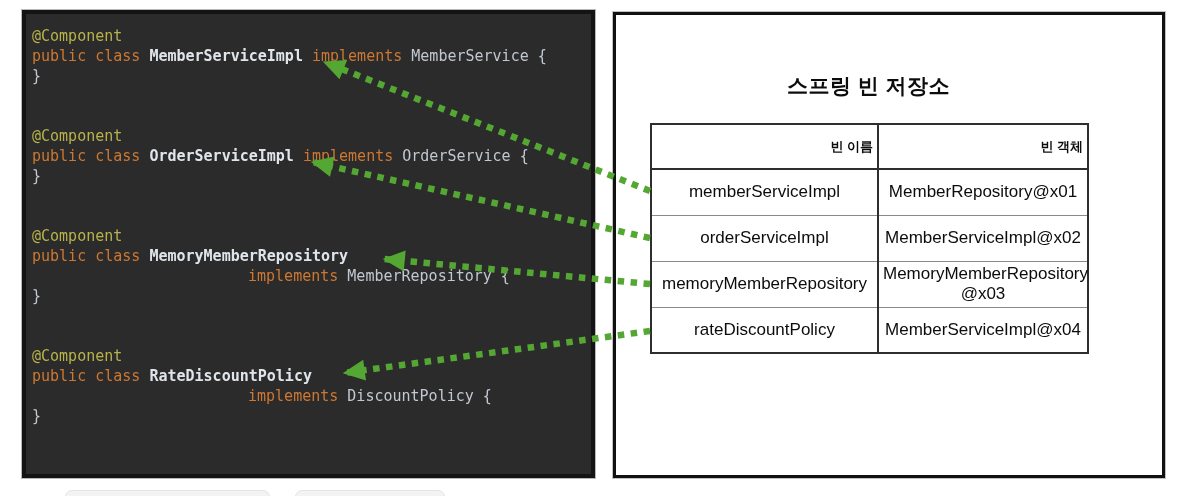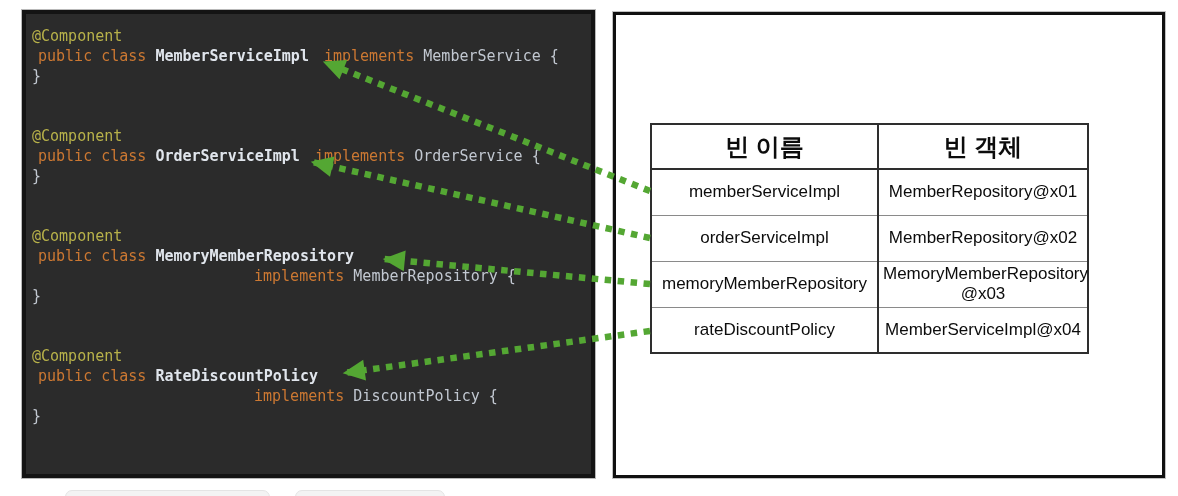--- a/index.html
+++ b/index.html
@@ -25,21 +25,21 @@
     padding: 12px 0 0 6px;
     font-family: "DejaVu Sans Mono", "Liberation Mono", monospace;
     font-size: 15px; line-height: 20px;
     white-space: pre;
     overflow: hidden;
   }
   .code-block { margin-bottom: 40px; }
   .code-line { height: 20px; }
   .code-line.impl-indent { padding-left: 216px; }
   .ann   { color: var(--code-annotation, #b8b24a); }
-  .kw    { color: var(--code-keyword, #cc7832); margin-left: 6px; }
+  .kw    { color: var(--code-keyword, #cc7832); }
   .cls   { color: var(--code-classname, #e0e5ec); font-weight: bold; }
   .plain { color: var(--code-plain, #c2c8d1); }
 
   
   .store-panel {
     position: absolute; left: 613px; top: 12px;
     width: 552px; height: 466px;
     background: #ffffff;
     border: 3px solid #111111;
     box-shadow: 0 0 0 1px #c2c2c2;
@@ -60,23 +60,24 @@
   .bean-table col.c1 { width: 227px; }
   .bean-table col.c2 { width: 210px; }
   .bean-table th, .bean-table td {
     text-align: center; vertical-align: middle;
     border-left: 2px solid var(--table-border, #2e2e2e);
     border-right: 2px solid var(--table-border, #2e2e2e);
     padding: 0 4px;
   }
   .bean-table th {
     height: 45px;
-    font-size: 24px; font-weight: bold; color: #0c0c0c;
+    font-size: 13px; font-weight: bold; color: #0c0c0c;
     border-top: 2px solid var(--table-border, #2e2e2e);
     border-bottom: 2px solid var(--table-border, #2e2e2e);
+    text-align: right;
   }
   .bean-table td {
     height: 46px;
     font-size: 17px; color: #0c0c0c;
     line-height: 1.15;
     border-bottom: 1.5px solid #8a8a8a;
   }
   .bean-table tr:last-child td { border-bottom: 2px solid var(--table-border, #2e2e2e); }
 
   
@@ -106,39 +107,40 @@
 </head>
 <body>
 
 <div class="canvas">
 
   <div class="code-panel">
     <div class="code-container" id="code-container"><div class="code-block"><div class="code-line"><span class="ann">@Component</span></div><div class="code-line"><span class="kw">public class </span><span class="cls">MemberServiceImpl</span><span class="plain"> </span><span class="kw">implements</span><span class="plain"> MemberService {</span></div><div class="code-line"><span class="plain">}</span></div></div><div class="code-block"><div class="code-line"><span class="ann">@Component</span></div><div class="code-line"><span class="kw">public class </span><span class="cls">OrderServiceImpl</span><span class="plain"> </span><span class="kw">implements</span><span class="plain"> OrderService {</span></div><div class="code-line"><span class="plain">}</span></div></div><div class="code-block"><div class="code-line"><span class="ann">@Component</span></div><div class="code-line"><span class="kw">public class </span><span class="cls">MemoryMemberRepository</span></div><div class="code-line impl-indent"><span class="kw">implements</span><span class="plain"> MemberRepository {</span></div><div class="code-line"><span class="plain">}</span></div></div><div class="code-block"><div class="code-line"><span class="ann">@Component</span></div><div class="code-line"><span class="kw">public class </span><span class="cls">RateDiscountPolicy</span></div><div class="code-line impl-indent"><span class="kw">implements</span><span class="plain"> DiscountPolicy {</span></div><div class="code-line"><span class="plain">}</span></div></div></div>
   </div>
 
   <div class="store-panel">
+    <div class="store-title">스프링 빈 저장소</div>
     <table class="bean-table">
       <colgroup>
           <col class="c1">
           <col class="c2">
         </colgroup>
       <thead>
         <tr>
           <th>빈 이름</th>
           <th>빈 객체</th>
         </tr>
       </thead>
       <tbody id="bean-rows">
           <tr>
             <td>memberServiceImpl</td>
             <td>MemberRepository@x01</td>
           </tr>
           <tr>
             <td>orderServiceImpl</td>
-            <td>MemberRepository@x02</td>
+            <td>MemberServiceImpl@x02</td>
           </tr>
           <tr>
             <td>memoryMemberRepository</td>
             <td>MemoryMemberRepository<br>@x03</td>
           </tr>
           <tr>
             <td>rateDiscountPolicy</td>
             <td>MemberServiceImpl@x04</td>
           </tr>
         </tbody>

